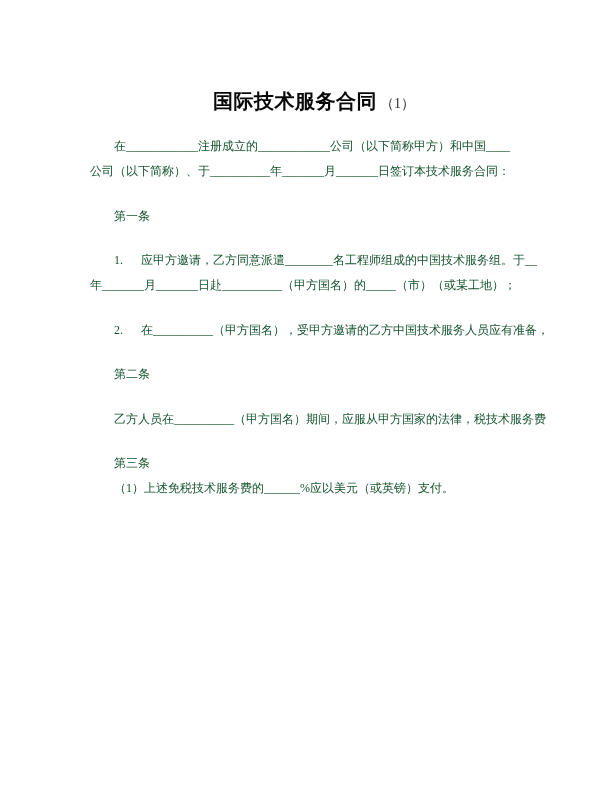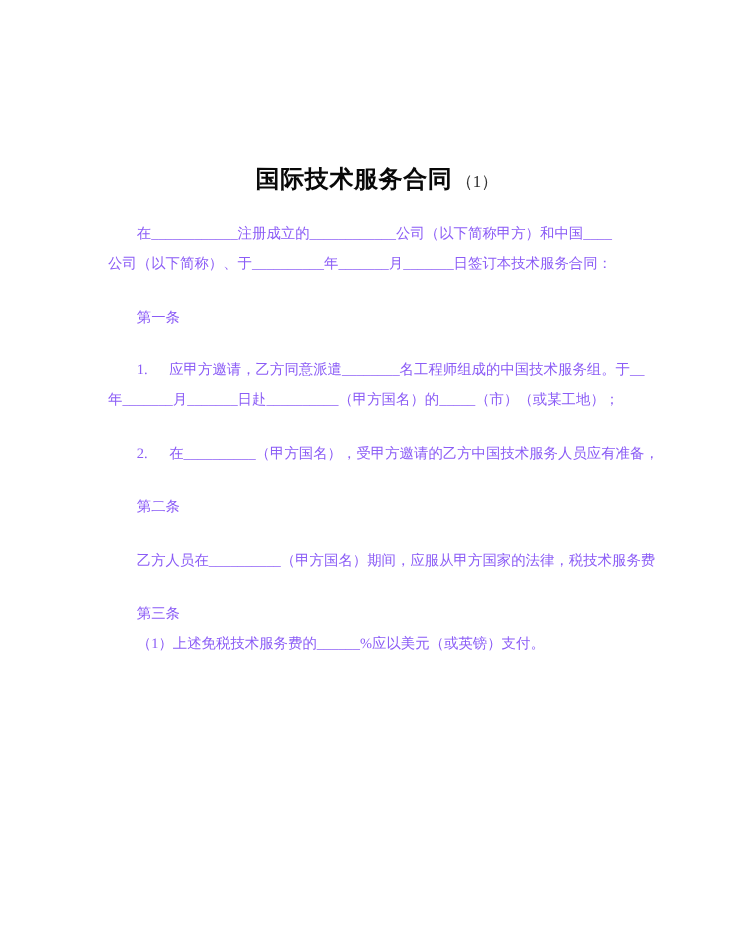--- a/index.html
+++ b/index.html
@@ -12,21 +12,20 @@
     height: 792px;
     font-family: "Liberation Serif", serif;
     color: #1a1a1a;
   }
   .page {
     position: relative;
     width: 612px;
     height: 742px;
     background: #ffffff;
     overflow: hidden;
-    margin-top: 48px;
   }
   .doc-title {
     position: absolute;
     top: 70px;
     left: 0;
     width: 612px;
     text-align: center;
     white-space: pre;
   }
   .doc-title .main {
@@ -49,21 +48,21 @@
     width: 433px;
   }
   .para { margin-top: 19.5px; }
   .para.first { margin-top: 0; }
   .para.flush { margin-top: 0; }
   .line {
     font-size: 12px;
     height: 25px;
     line-height: 25px;
     white-space: pre;
-    color: #8b5cf6;
+    color: #14532d;
   }
   .ind { padding-left: 24px; }
 </style>
 </head>
 <body>
 
 <div class="page">
 
   <div class="doc-title">
     <span class="main">国际技术服务合同</span><span class="num">（1）</span>

